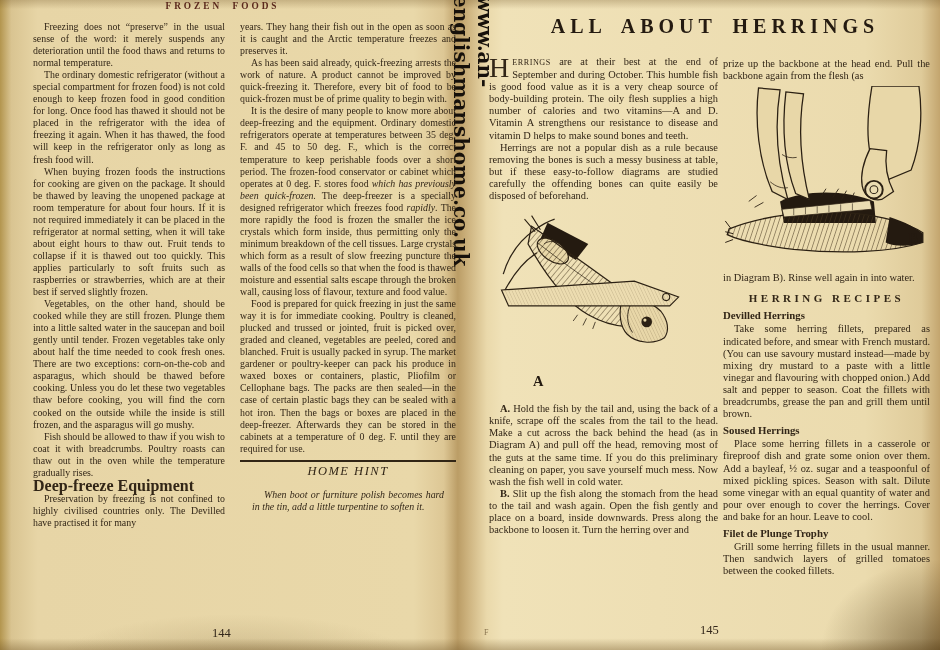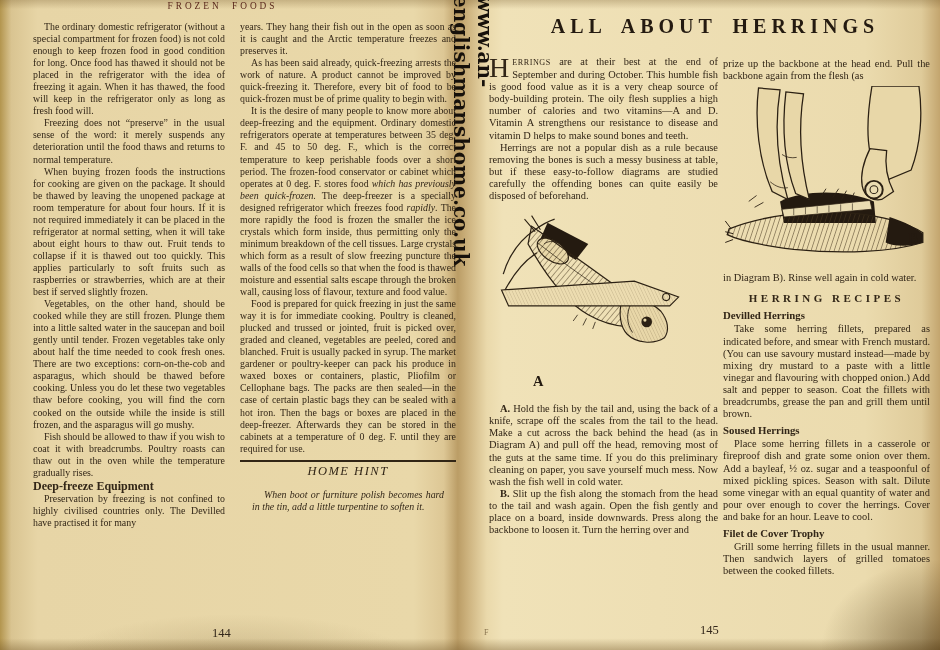--- a/index.html
+++ b/index.html
@@ -16,24 +16,24 @@
   .col{position:absolute;text-align:justify;}
   #lp-col1{left:33px;top:21px;width:192px;font-size:9.9px;line-height:12.05px;}
   #lp-col2{left:240px;top:21px;width:216px;font-size:9.9px;line-height:12.05px;}
   #rp-col1{left:489px;top:56px;width:229px;font-size:10.4px;line-height:12.1px;}
   #rp-col2{left:723px;top:58px;width:207px;font-size:10.4px;line-height:12.1px;}
   .p{margin:0;text-indent:11px;}
   .p.ni{text-indent:0;}
   .it{font-style:italic;}
   .bl{font-weight:bold;}
   #lp-header{position:absolute;left:100px;top:1px;width:245px;text-align:center;
-    font-weight:normal;font-size:9.3px;letter-spacing:3px;word-spacing:5px;color:#5a281c;}
+    font-weight:bold;font-size:9.3px;letter-spacing:3px;word-spacing:5px;color:#5a281c;}
   #rp-title{position:absolute;left:520px;top:15px;width:390px;text-align:center;
     font-weight:bold;font-size:20px;letter-spacing:5px;word-spacing:6px;color:#241a10;}
-  .sect-head{font-weight:bold;font-size:12px;margin:1px 0 1px;text-indent:0;text-align:left;}
+  .sect-head{font-weight:bold;font-size:16px;margin:1px 0 1px;text-indent:0;text-align:left;}
   .hint-rule{border:none;border-top:2.2px solid #312515;margin:5px 0 3px;}
   .hint-title{text-align:center;font-style:italic;font-weight:normal;letter-spacing:1.5px;font-size:12.5px;margin:0 0 1px;text-indent:0;}
   .hint-text{font-style:italic;text-indent:12px;margin:12px;}
   .recipes-head{text-align:center;font-weight:bold;font-size:11px;letter-spacing:3.5px;margin:8px 0 5px;text-indent:0;}
   .recipe-name{font-weight:bold;font-size:10.8px;margin:4px 0 2px;text-indent:0;text-align:left;}
   .dropcap{float:left;font-size:28px;line-height:22px;margin:1px 3px 0 0;}
   .introcaps{font-size:8.2px;letter-spacing:.5px;}
   .pagenum{position:absolute;font-size:12.5px;color:#33271a;}
   #pn144{left:212px;top:626px;}
   #pn145{left:700px;top:623px;}
@@ -51,22 +51,22 @@
 </head>
 <body>
 
 <div id="spread">
 
   <div id="watermark">www.an-englishmanshome.co.uk</div>
 
   <div id="lp-header">FROZEN FOODS</div>
 
   <div id="lp-col1" class="col">
+    <p class="p">Freezing does not “preserve” in the usual sense of the word: it merely suspends any deterioration until the food thaws and returns to normal temperature.</p>
     <p class="p">The ordinary domestic refrigerator (without a special compartment for frozen food) is not cold enough to keep frozen food in good condition for long. Once food has thawed it should not be placed in the refrigerator with the idea of freezing it again. When it has thawed, the food will keep in the refrigerator only as long as fresh food will.</p>
-    <p class="p">Freezing does not “preserve” in the usual sense of the word: it merely suspends any deterioration until the food thaws and returns to normal temperature.</p>
     <p class="p">When buying frozen foods the instructions for cooking are given on the package. It should be thawed by leaving the unopened package at room temperature for about four hours. If it is not required immediately it can be placed in the refrigerator at normal setting, when it will take about eight hours to thaw out. Fruit tends to collapse if it is thawed out too quickly. This applies particularly to soft fruits such as raspberries or strawberries, which are at their best if served slightly frozen.</p>
     <p class="p">Vegetables, on the other hand, should be cooked while they are still frozen. Plunge them into a little salted water in the saucepan and boil gently until tender. Frozen vegetables take only about half the time needed to cook fresh ones. There are two exceptions: corn-on-the-cob and asparagus, which should be thawed before cooking. Unless you do let these two vegetables thaw before cooking, you will find the corn cooked on the outside while the inside is still frozen, and the asparagus will go mushy.</p>
     <p class="p">Fish should be allowed to thaw if you wish to coat it with breadcrumbs. Poultry roasts can thaw out in the oven while the temperature gradually rises.</p>
     <p class="sect-head">Deep-freeze Equipment</p>
     <p class="p">Preservation by freezing is not confined to highly civilised countries only. The Devilled have practised it for many</p>
   </div>
 
   <div id="lp-col2" class="col">
     <p class="p ni">years. They hang their fish out in the open as soon as it is caught and the Arctic temperature freezes and preserves it.</p>
     <p class="p">As has been said already, quick-freezing arrests the work of nature. A product cannot be improved by quick-freezing it. Therefore, every bit of food to be quick-frozen must be of prime quality to begin with.</p>
@@ -140,30 +140,30 @@
         <path d="M150 0 C146 24 144 48 148 68 C150 80 156 90 166 96 L190 86 C200 60 202 28 198 0 Z" fill="#e8d7a8" stroke="#2b2013" stroke-width="1.3"></path>
         <path d="M148 64 C142 76 138 90 140 102 C142 112 150 118 160 116 L172 108 C166 96 163 80 165 66 Z" fill="#e8d7a8" stroke="#2b2013" stroke-width="1.3"></path>
         <circle cx="152" cy="106" r="9" fill="#eadcb2" stroke="#2b2013" stroke-width="2"></circle>
         <circle cx="152" cy="106" r="4" fill="none" stroke="#2b2013" stroke-width="1.1"></circle>
         <path d="M110 114 l6 -9 M119 116 l5 -9 M128 117 l4 -8 M98 113 l5 -8" stroke="#2b2013" stroke-width="0.9" fill="none"></path>
         <path d="M24 118 l8 -6 M30 124 l9 -5" stroke="#2b2013" stroke-width="0.9" fill="none"></path>
       </svg>
       <div id="label-b" class="diagram-label">B</div>
     </div>
 
-    <p class="p ni">in Diagram B). Rinse well again in cold water.</p>
+    <p class="p ni">in Diagram B). Rinse well again in into water.</p>
     <p class="recipes-head">HERRING RECIPES</p>
 
     <p class="recipe-name">Devilled Herrings</p>
     <p class="p">Take some herring fillets, prepared as indicated before, and smear with French mustard. (You can use savoury mustard instead—made by mixing dry mustard to a paste with a little vinegar and flavouring with chopped onion.) Add salt and pepper to season. Coat the fillets with breadcrumbs, grease the pan and grill them until brown.</p>
 
     <p class="recipe-name">Soused Herrings</p>
     <p class="p">Place some herring fillets in a casserole or fireproof dish and grate some onion over them. Add a bayleaf, ½ oz. sugar and a teaspoonful of mixed pickling spices. Season with salt. Dilute some vinegar with an equal quantity of water and pour over enough to cover the herrings. Cover and bake for an hour. Leave to cool.</p>
 
-    <p class="recipe-name">Filet de Cover Trophy</p>
+    <p class="recipe-name">Filet de Plunge Trophy</p>
     <p class="p">Grill some herring fillets in the usual manner. Then sandwich layers of grilled tomatoes between the cooked fillets.</p>
   </div>
 
   <div id="pn144" class="pagenum">144</div>
   <div id="pn145" class="pagenum">145</div>
   <div id="sigmark">F</div>
 
 </div>
 
 </body></html>

